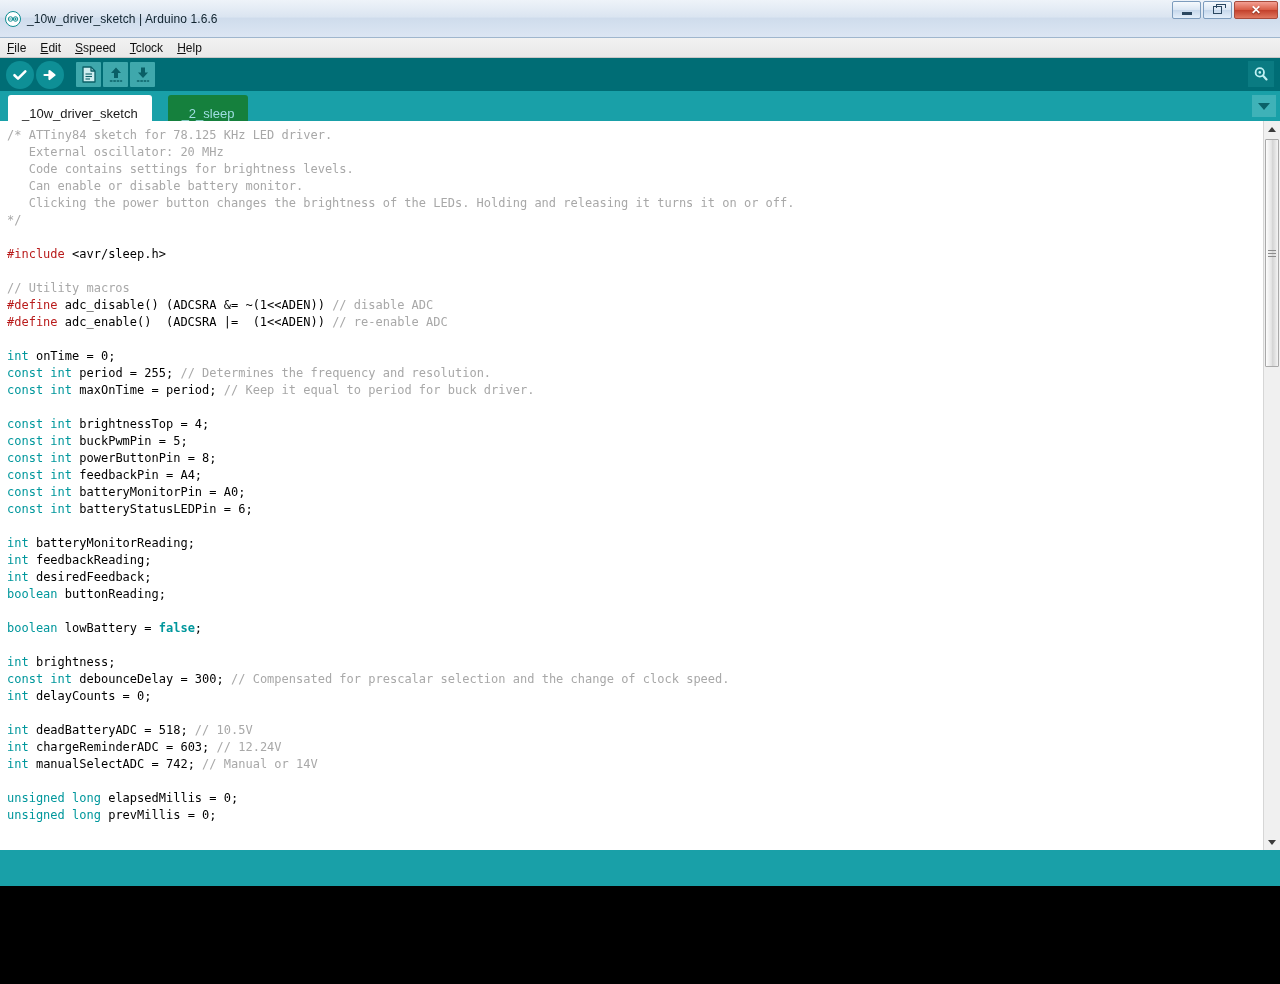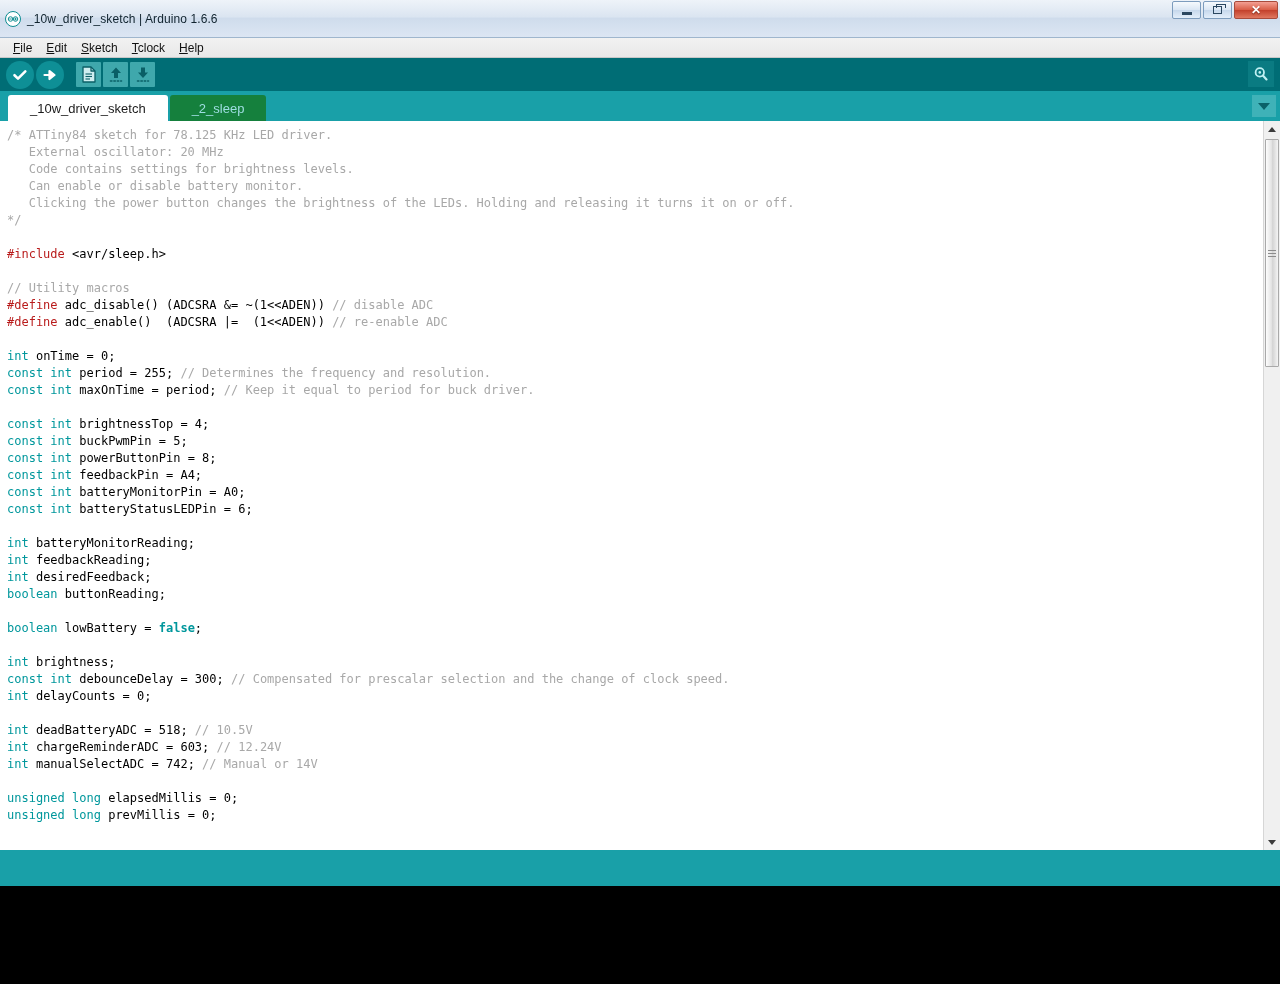--- a/index.html
+++ b/index.html
@@ -46,21 +46,20 @@
     width: 8px; height: 3px; border: 1.5px solid #2b4760; border-bottom: none;
   }
   .wb-close { color: #fff; font-size: 12px; font-weight: bold; line-height: 1; text-shadow: 0 1px 1px #7b2416; }
 
   
   .menubar {
     height: 20px;
     background: linear-gradient(to bottom, #f2f2f2 0%, #e8e8e8 100%);
     border-bottom: 1px solid #c8c8c8;
     display: flex; align-items: center;
-    padding-left: 6px;
   }
   .menu-item {
     font-size: 12px; color: #111;
     padding: 2px 7px;
     cursor: default;
   }
   .menu-item u { text-decoration: underline; }
 
   
   .toolbar {
@@ -90,25 +89,25 @@
   
   .tabstrip {
     height: 30px;
     background: #19a0a8;
     display: flex; align-items: flex-end;
     position: relative;
     padding-left: 8px;
   }
   .tab {
     height: 26px;
-    padding: 0 22px;
-    display: flex; align-items: center;
+    padding: 0 14px;
+    display: flex; align-items: flex-end;
     font-size: 13px;
     border-radius: 3px 3px 0 0;
-    margin-right: 2px;
+    margin-right: 16px;
     cursor: pointer;
     white-space: nowrap;
   }
   .tab.active { background: #ffffff; color: #1a1a1a; }
   .tab.inactive { background: #15803d; color: #9fdde1; }
   .tabdrop {
     position: absolute; right: 4px; top: 4px;
     width: 24px; height: 22px;
     background: #3fb2b8;
     display: flex; align-items: center; justify-content: center;
@@ -207,21 +206,21 @@
     </div>
     <div class="winbtn close">
       <span class="wb-close">✕</span>
     </div>
   </div>
 </div>
 
 <div class="menubar">
   <div class="menu-item"><u>F</u><span>ile</span></div>
   <div class="menu-item"><u>E</u><span>dit</span></div>
-  <div class="menu-item"><u>S</u><span>ketch</span></div>
+  <div class="menu-item"><u>S</u><span>speed</span></div>
   <div class="menu-item"><u>T</u><span>clock</span></div>
   <div class="menu-item"><u>H</u><span>elp</span></div>
 </div>
 
 <div class="toolbar">
   <div class="tbtn circle">
     <svg width="18" height="18" viewBox="0 0 18 18">
       <path d="M3.5 9.2 L7 12.6 L14.3 5.3" fill="none" stroke="#ffffff" stroke-width="2.6" stroke-linecap="round" stroke-linejoin="round"></path>
     </svg>
   </div>

